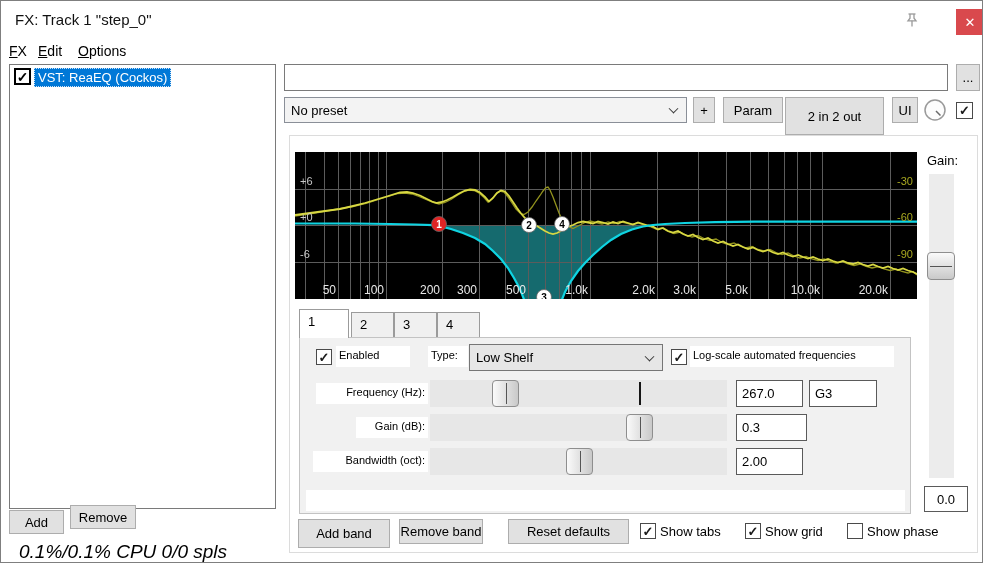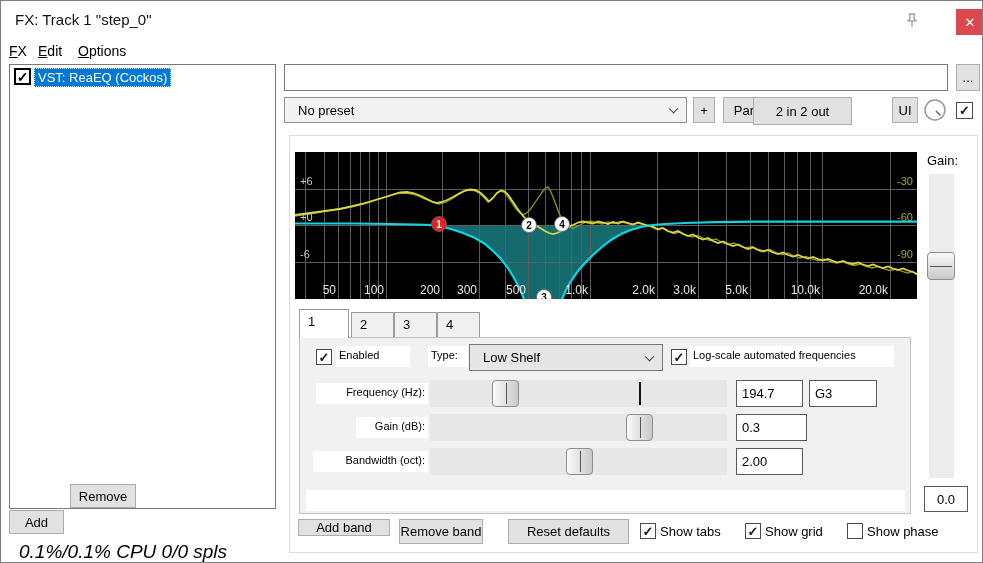--- a/index.html
+++ b/index.html
@@ -20,34 +20,34 @@
   
   #listbox{left:8px;top:63px;width:267px;height:445px;background:#fff;border:1px solid #7a7a7a;}
   #item-cb{left:4px;top:3px;width:17px;height:17px;border:2px solid #000;background:#fff;
            display:flex;align-items:center;justify-content:center;font-weight:bold;font-size:14px;line-height:1;}
   #item-sel{left:24px;top:3px;height:19px;background:#0078d7;color:#fff;font-size:13px;
             padding:2px 4px 0 4px;outline:1px dotted #cfe3f7;outline-offset:-1px;white-space:nowrap;}
 
   .btn{background:#e1e1e1;border:1px solid #adadad;font-size:13px;color:#000;
        display:flex;align-items:center;justify-content:center;white-space:nowrap;}
   #btn-add{left:8px;top:509px;width:55px;height:24px;}
-  #btn-remove{left:69px;top:483px;width:66px;height:24px;}
+  #btn-remove{left:69px;top:504px;width:66px;height:24px;}
   #status{left:18px;top:540px;font-size:19px;font-style:italic;}
 
   
   #fx-input{left:283px;top:63px;width:664px;height:27px;background:#fff;border:1px solid #7a7a7a;}
   #btn-dots{left:955px;top:63px;width:24px;height:27px;}
   .combo{background:#f3f3f3;border:1px solid #8a8f98;font-size:13px;display:flex;align-items:center;
-         padding-left:13px;position:relative;}
+         padding-left:6px;position:relative;}
   .chev{position:absolute;right:9px;top:50%;width:7px;height:7px;border-right:1.4px solid #3a3a3a;
         border-bottom:1.4px solid #3a3a3a;transform:translateY(-70%) rotate(45deg);}
   #combo-preset{left:283px;top:96px;width:403px;height:26px;}
   #btn-plus{left:692px;top:96px;width:22px;height:26px;}
   #btn-param{left:722px;top:96px;width:60px;height:26px;}
-  #btn-io{left:752px;top:96px;width:99px;height:28px;}
+  #btn-io{left:784px;top:96px;width:99px;height:38px;}
   #btn-ui{left:891px;top:96px;width:26px;height:26px;}
   #knob{left:922px;top:97px;width:24px;height:24px;}
 
   
   .cb{width:16px;height:16px;background:#fff;border:1px solid #4a4a4a;display:flex;
       align-items:center;justify-content:center;}
   .cb .ck{font-size:13px;line-height:1;color:#1a1a1a;font-weight:bold;}
   #cb-top{left:955px;top:101px;width:17px;height:17px;}
 
   
@@ -79,21 +79,21 @@
 
   .track{background:#e7e7e7;height:27px;width:297px;left:130px;}
   .hthumb{position:absolute;top:0;width:27px;height:27px;border:1px solid #8e8e8e;border-radius:4px;
           background:linear-gradient(90deg,#fafafa,#c9c9c9);}
   .hthumb::after{content:"";position:absolute;top:2px;bottom:2px;left:13px;width:1px;background:#555;}
   .tick{position:absolute;left:209px;top:2px;width:2px;height:23px;background:#161616;}
   .valbox{background:#fff;border:1px solid #5a5a5a;height:27px;font-size:13px;padding:5px 0 0 5px;}
   #panel-strip{left:6px;top:152px;width:599px;height:21px;background:#fff;}
 
   
-  #btn-addband{left:8px;top:383px;width:92px;height:17px;}
+  #btn-addband{left:8px;top:383px;width:92px;height:29px;}
   #btn-removeband{left:109px;top:383px;width:84px;height:25px;}
   #btn-reset{left:218px;top:383px;width:121px;height:25px;}
   .ft-lbl{top:388px;font-size:13px;white-space:nowrap;}
 </style>
 </head>
 <body>
 
 <div id="win">
 
   <div id="title" class="abs">FX: Track 1 "step_0"</div>
@@ -230,21 +230,21 @@
       <div class="abs cb" style="left:371px;top:11px;">
         <span class="ck">✓</span>
       </div>
       <div class="abs wlabel" style="left:390px;top:8px;width:204px;">Log-scale automated frequencies</div>
 
       <div class="abs wlabel r" style="left:16px;top:45px;width:112px;">Frequency (Hz):</div>
       <div class="abs track" style="top:42px;">
         <div class="tick"></div>
         <div class="hthumb" style="left:62px;"></div>
       </div>
-      <div class="abs valbox" style="left:436px;top:42px;width:67px;">194.7</div>
+      <div class="abs valbox" style="left:436px;top:42px;width:67px;">267.0</div>
       <div class="abs valbox" style="left:509px;top:42px;width:68px;">G3</div>
 
       <div class="abs wlabel r" style="left:56px;top:79px;width:72px;">Gain (dB):</div>
       <div class="abs track" style="top:76px;">
         <div class="hthumb" style="left:196px;"></div>
       </div>
       <div class="abs valbox" style="left:436px;top:76px;width:71px;">0.3</div>
 
       <div class="abs wlabel r" style="left:13px;top:113px;width:115px;">Bandwidth (oct):</div>
       <div class="abs track" style="top:110px;">

